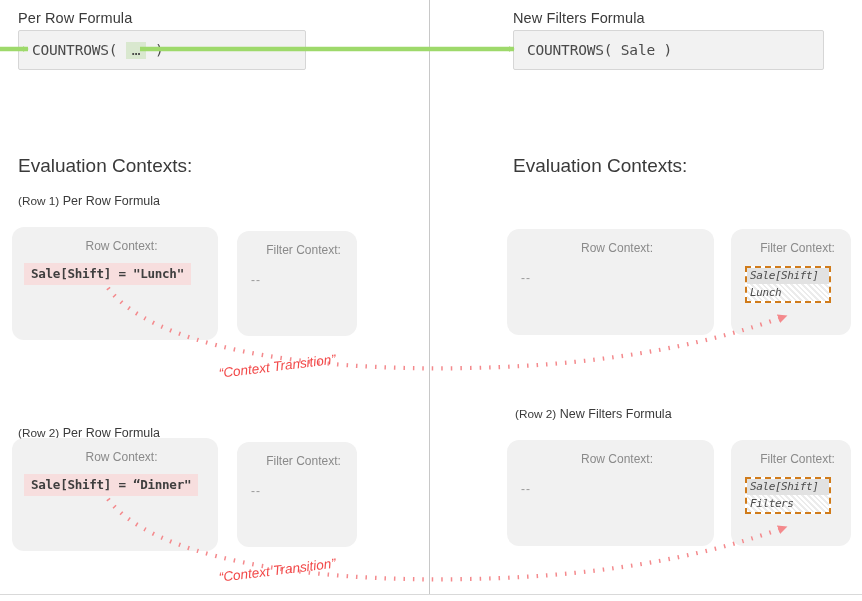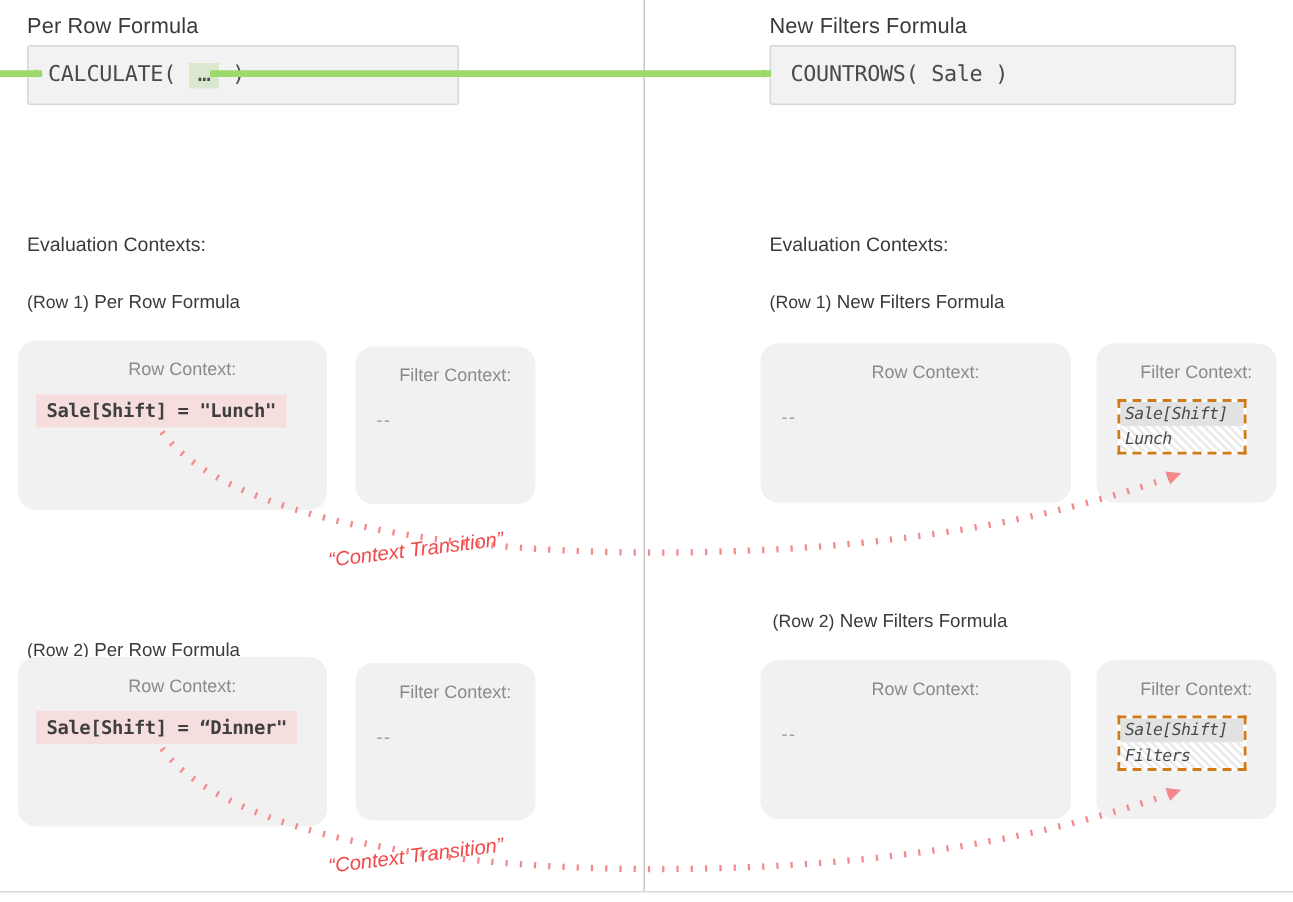--- a/index.html
+++ b/index.html
@@ -33,21 +33,21 @@
   
   .section-title {
     position: absolute;
     font-size: 14.5px;
     color: #3a3a3a;
     letter-spacing: .1px;
     white-space: nowrap;
   }
   .eval-title {
     position: absolute;
-    font-size: 13px;
+    font-size: 19px;
     color: #3a3a3a;
     white-space: nowrap;
   }
   .row-title {
     position: absolute;
     font-size: 12.5px;
     color: #3a3a3a;
     white-space: nowrap;
   }
   .row-title .rowlabel { font-size: 11.8px; }
@@ -202,21 +202,21 @@
     <line x1="140" y1="49" x2="514" y2="49" stroke="#9ed96b" stroke-width="4.5" marker-end="url(#greenhead)"></line>
 
     <path d="M 108,288 C 150,345 300,372 470,368 C 620,365 720,340 786,316" fill="none" stroke="#f4898c" stroke-width="4.2" stroke-linecap="butt" stroke-dasharray="1.5 8" marker-end="url(#redhead)"></path>
 
     <path d="M 108,499 C 150,556 300,583 470,579 C 620,576 720,551 786,527" fill="none" stroke="#f4898c" stroke-width="4.2" stroke-linecap="butt" stroke-dasharray="1.5 8" marker-end="url(#redhead)"></path>
   </svg>
 
   <div class="section-title" style="left:18px; top:10px;">Per Row Formula</div>
 
   <div class="formula-box" style="left:18px; top:30px; width:288px; height:40px;">
-    <span class="formula-text"><span>CALCULATE( </span><span class="ellipsis-chip">…</span><span> )</span></span>
+    <span class="formula-text"><span>COUNTROWS( </span><span class="ellipsis-chip">…</span><span> )</span></span>
   </div>
 
   <div class="eval-title" style="left:18px; top:155px;">Evaluation Contexts:</div>
 
   <div class="row-title" style="left:18px; top:194px;text-align:center;">
     <span class="rowlabel">(Row 1)</span>
     <span>Per Row Formula</span>
   </div>
 
   <div class="ctx-card" style="left:12px; top:227px; width:206px; height:113px;">
@@ -245,24 +245,20 @@
   </div>
 
   <div class="section-title" style="left:513px; top:10px;">New Filters Formula</div>
 
   <div class="formula-box" style="left:513px; top:30px; width:311px; height:40px;">
     <span class="formula-text">COUNTROWS( Sale )</span>
   </div>
 
   <div class="eval-title" style="left:513px; top:155px;">Evaluation Contexts:</div>
 
-  <div class="row-title" style="left:513px; top:194px;">
-    <span class="rowlabel">(Row 1)</span>
-    <span>New Filters Formula</span>
-  </div>
 
   <div class="ctx-card" style="left:507px; top:229px; width:207px; height:106px;">
     <div class="ctx-heading">Row Context:</div>
     <div class="ctx-empty">--</div>
   </div>
 
   <div class="ctx-card" style="left:731px; top:229px; width:120px; height:106px;">
     <div class="ctx-heading">Filter Context:</div>
     <div class="filter-table">
       <div class="ft-head">Sale[Shift]</div>

